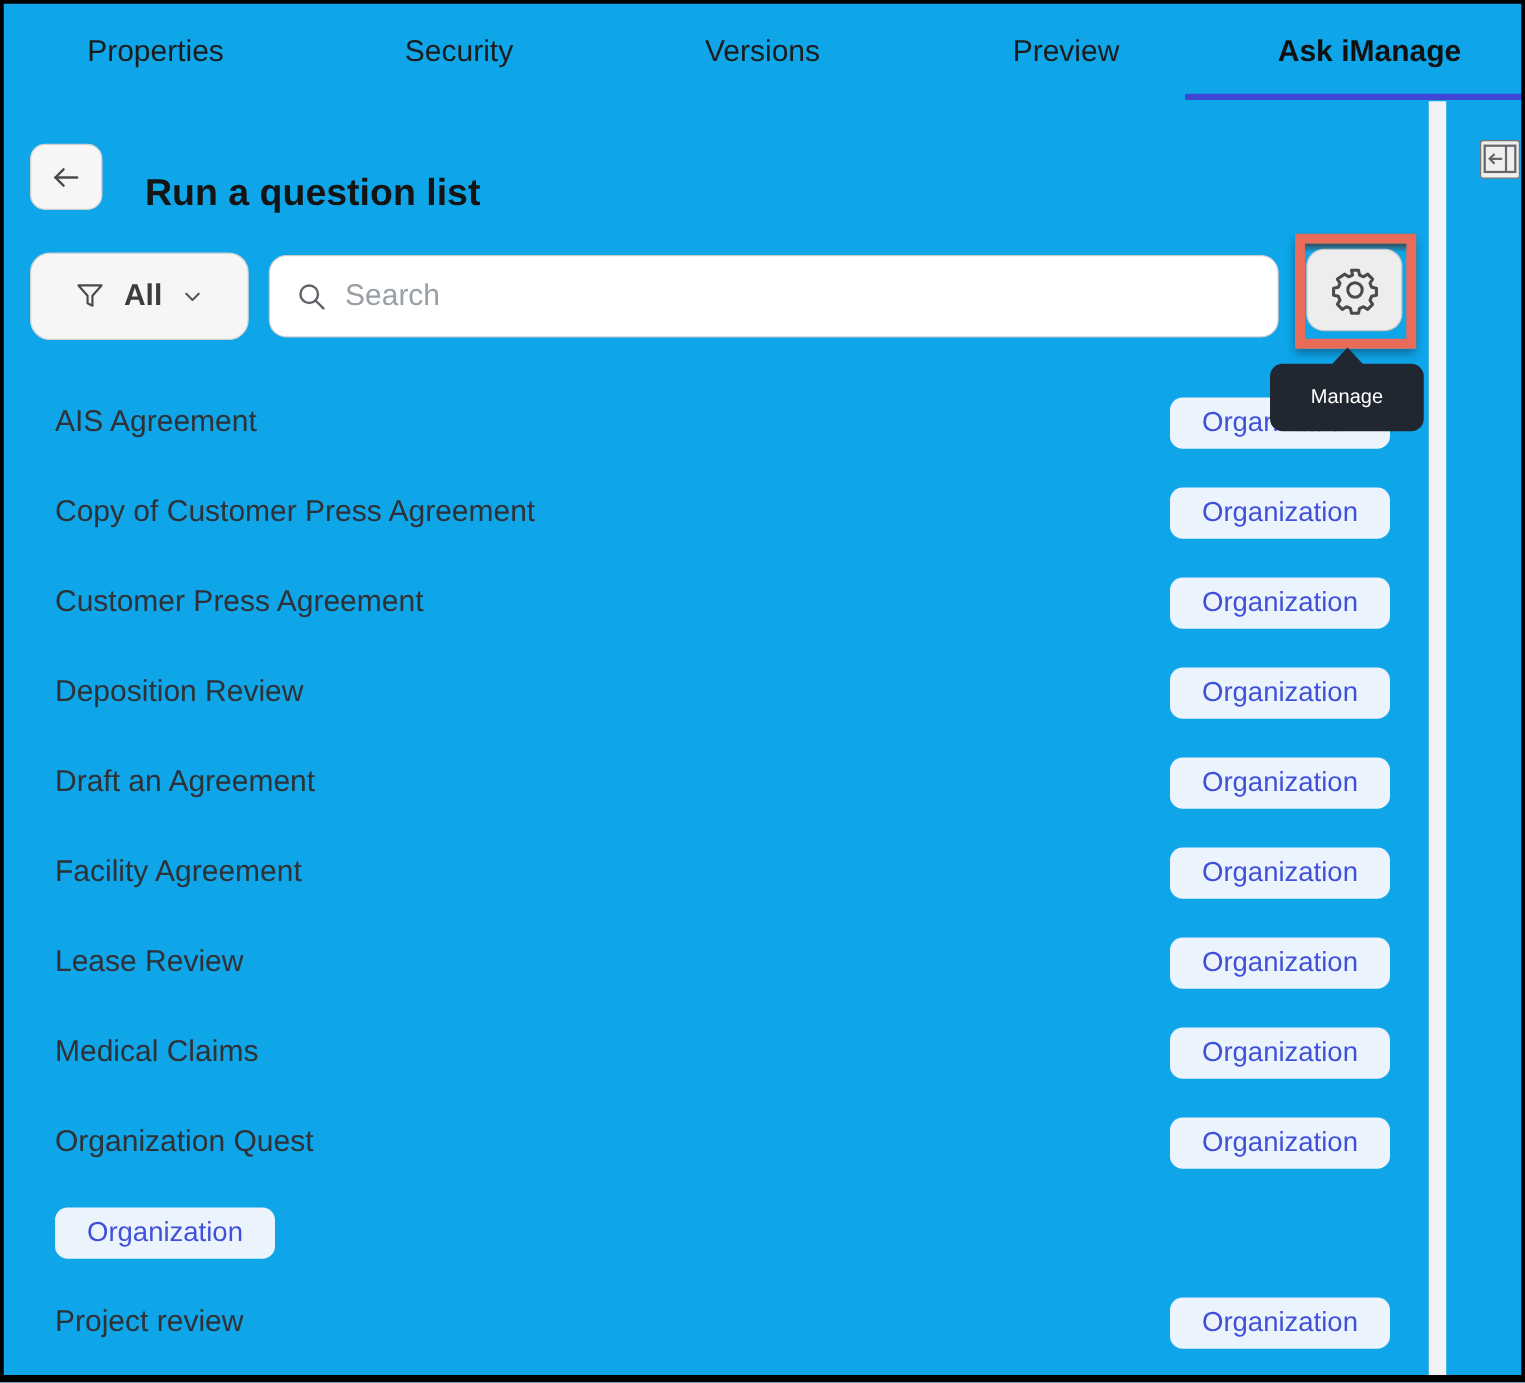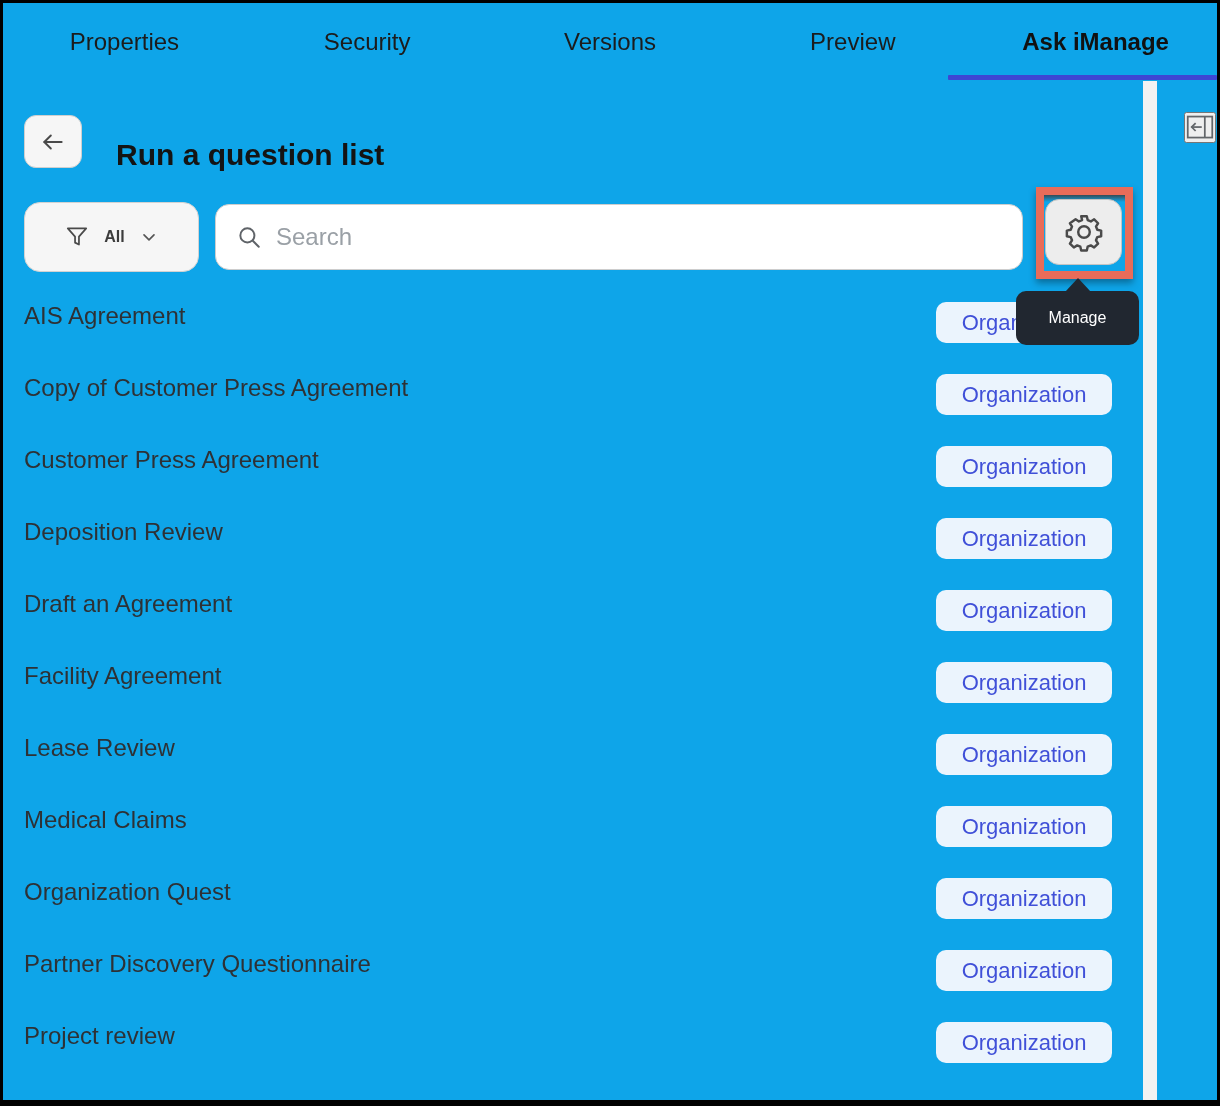--- a/index.html
+++ b/index.html
@@ -42,21 +42,21 @@
     font-size:30px; font-weight:bold; color:#141414;margin-top:12px;
   }
 
   
   .filter-btn {
     position:absolute; left:21px; top:199px; width:175px; height:70px;
     background:#f6f6f6; border:1.5px solid #d2d2d2; border-radius:16px;
     display:flex; align-items:center; justify-content:center; gap:14px;
     cursor:pointer;
   }
-  .filter-label { font-size:16px; font-weight:bold; color:#3c3c3c; }
+  .filter-label { font-size:24px; font-weight:bold; color:#3c3c3c; }
   .search-wrap {
     position:absolute; left:212px; top:201px; width:808px; height:66px;
     background:#ffffff; border:1.5px solid #cdcdcd; border-radius:14px;
     display:flex; align-items:center; padding:13px 20px; gap:14px;
   }
   .search-wrap input {
     border:none; outline:none; flex:1; font-size:24px; color:#333;
     font-family:"Liberation Sans", sans-serif; background:transparent;
   }
   .search-wrap input::placeholder { color:#9aa0a6; }
@@ -97,22 +97,22 @@
   .collapse-btn {
     position:absolute; left:1181px; top:109px; width:32px; height:31px;
     display:flex; align-items:center; justify-content:center; cursor:pointer;
   }
 
   
   .qlist {
     position:absolute; left:0; top:299px; width:1140px;
   }
   .qrow {
-    height:72px; display:flex; align-items:flex-start;
-    padding-left:21px; cursor:pointer;
+    height:72px; display:flex; align-items:center;
+    padding-left:21px; cursor:pointer;margin-left:20px;
   }
   .qrow-label { flex:1; font-size:24px; color:#2e3135; }
   .qrow-badge {
     width:176px; height:41px; margin-right:31px; flex:0 0 auto;
     background:#ebf4fd; color:#4050d8; border-radius:10px;
     font-size:22px; display:flex; align-items:center; justify-content:center;
   }
 
   .icon-svg { display:block; }
 </style>
@@ -234,21 +234,20 @@
     <span class="qrow-label">Medical Claims</span>
     <span class="qrow-badge" style="background: rgb(235, 244, 253); color: rgb(64, 80, 216);">Organization</span>
   </div>
 
   <div class="qrow">
     <span class="qrow-label">Organization Quest</span>
     <span class="qrow-badge" style="background: rgb(235, 244, 253); color: rgb(64, 80, 216);">Organization</span>
   </div>
 
   <div class="qrow">
-    <span class="qrow-label">Partner Discovery Questionnaire</span>
     <span class="qrow-badge" style="background: rgb(235, 244, 253); color: rgb(64, 80, 216);">Organization</span>
   </div>
 
   <div class="qrow">
     <span class="qrow-label">Project review</span>
     <span class="qrow-badge" style="background: rgb(235, 244, 253); color: rgb(64, 80, 216);">Organization</span>
   </div>
 </div>
 </div>
 

